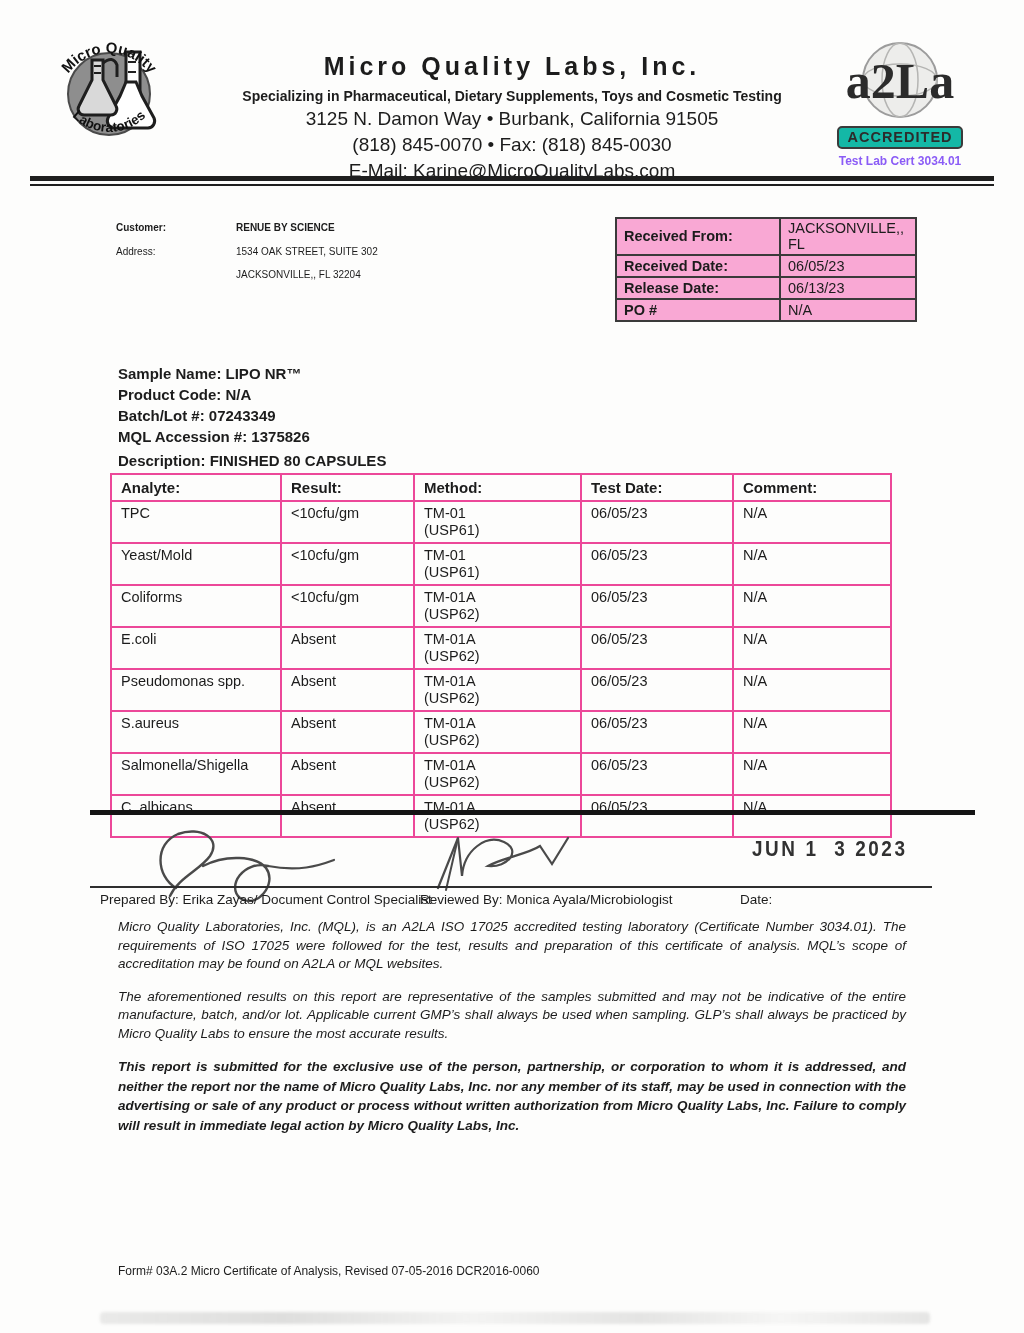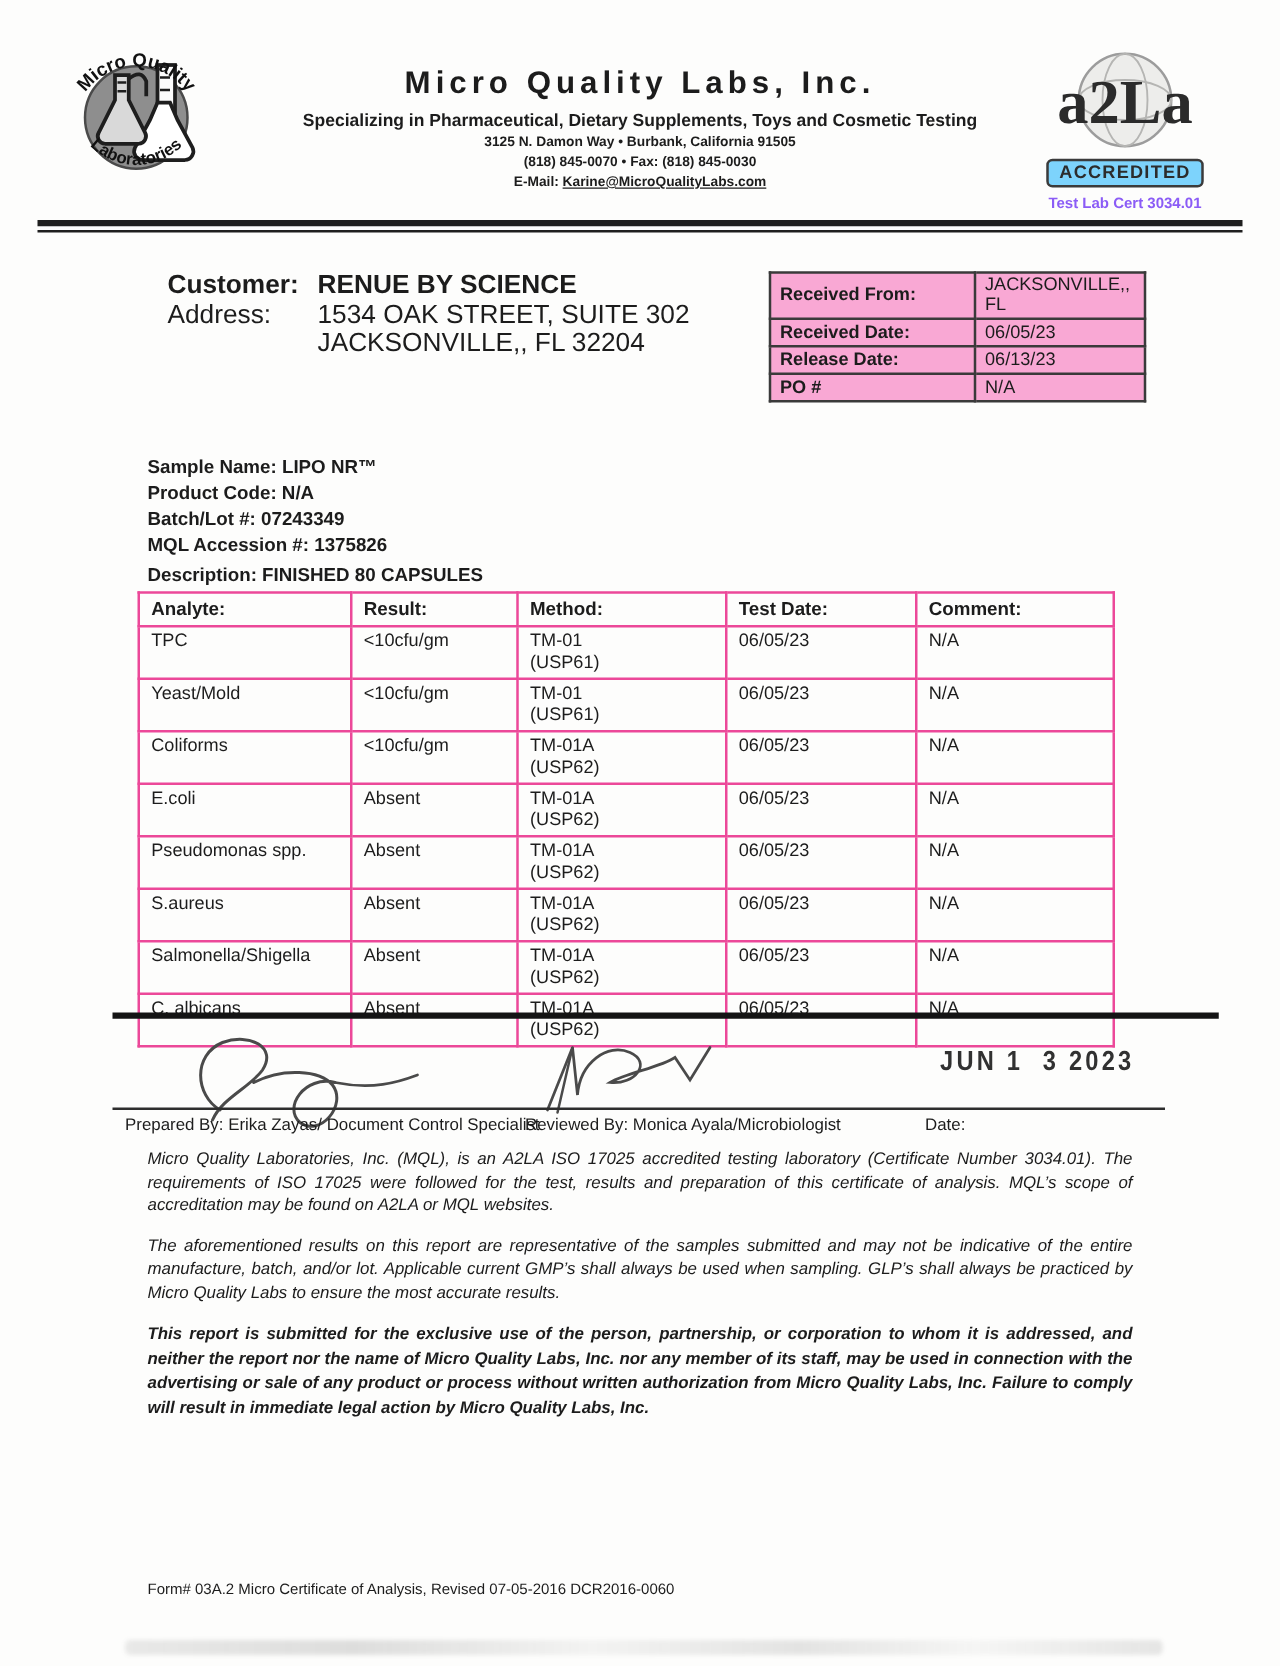--- a/index.html
+++ b/index.html
@@ -7,39 +7,39 @@
     position:relative; width:1024px; height:1333px;
     background:#fdfdfc; overflow:hidden;
     font-family:"Liberation Sans", sans-serif; color:#1c1c1c;
   }
 
   
   .logo-wrap { position:absolute; left:50px; top:20px; width:118px; height:138px; }
   .header-center { position:absolute; left:212px; top:52px; width:600px; text-align:center; }
   .company-name { font-size:25px; font-weight:bold; letter-spacing:4px; white-space:nowrap; }
   .tagline { font-size:14px; font-weight:bold; margin-top:7px; }
-  .hline { font-size:11px; font-weight:bold; margin-top:4px; }
+  .hline { font-size:19px; font-weight:normal; margin-top:4px; }
   .u { text-decoration:underline; }
 
   .a2la { position:absolute; left:830px; top:38px; width:140px; text-align:center; }
   .acc-box {
     display:inline-block; margin-top:-14px; padding:1px 8px 2px;
     border:2.5px solid #3b3b3b; border-radius:5px;
     font-size:14.5px; font-weight:bold; letter-spacing:1px; color:#2c2c2c;
-    background:#7dd3fc;
+    background:#14b8a6;
   }
   .acc-cert { font-size:12px; font-weight:bold; margin-top:5px; color:#8b5cf6; }
 
   .header-rule {
     position:absolute; left:30px; top:176px; width:964px; height:3px;
     border-top:5px solid #1f1f1f; border-bottom:2px solid #1f1f1f;
   }
 
   
-  .customer { position:absolute; left:134px; top:216px; font-size:21px; line-height:23.5px; }
+  .customer { position:absolute; left:116px; top:216px; font-size:10px; line-height:23.5px; }
   .crow { display:flex; }
   .clabel { width:120px; flex:0 0 120px; }
   .bold { font-weight:bold; }
 
   table.recv {
     position:absolute; left:615px; top:217px; width:302px;
     border-collapse:collapse; font-size:14.5px;
   }
   table.recv td {
     border:2px solid #3a3a3a; padding:1px 7px 2px; height:17px;

